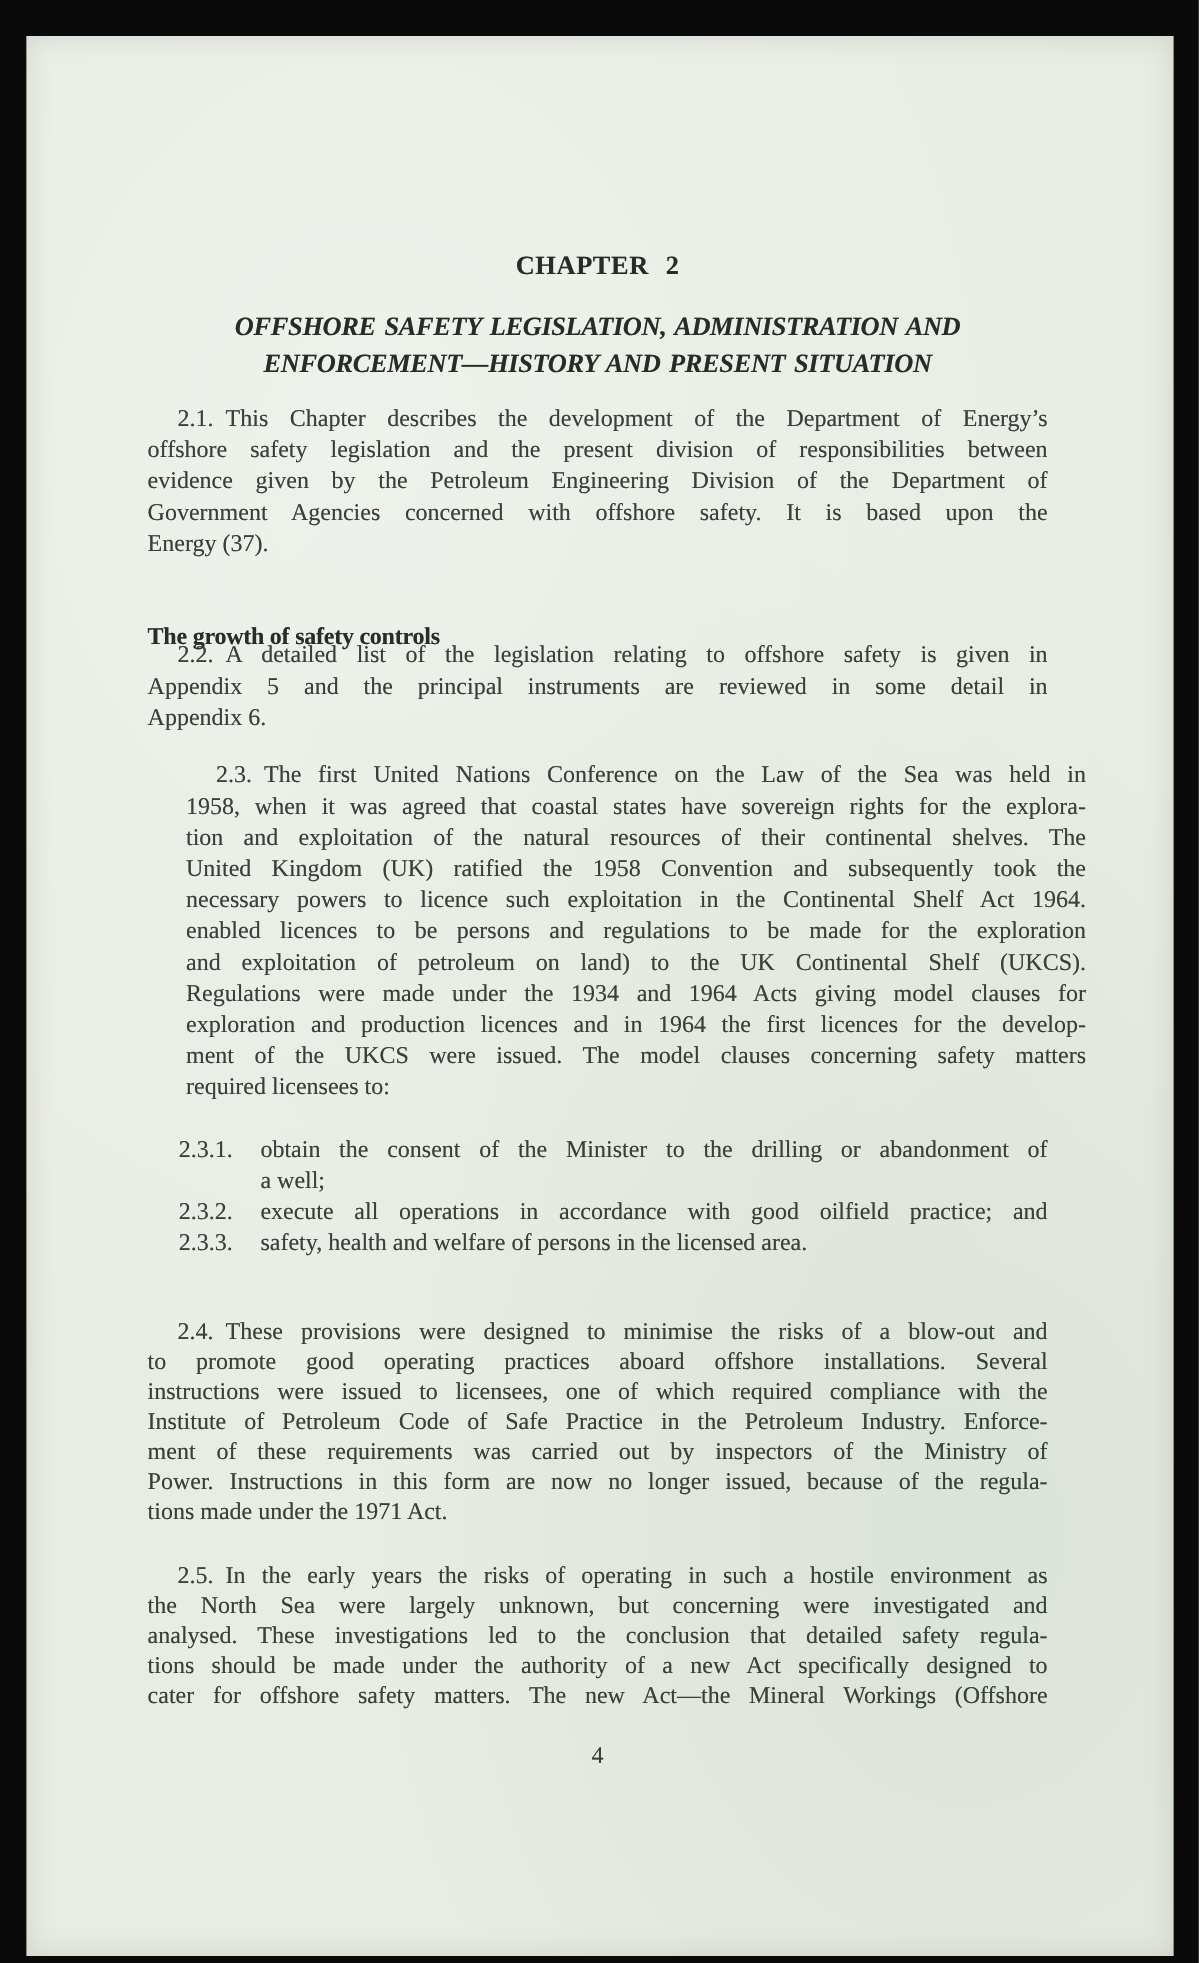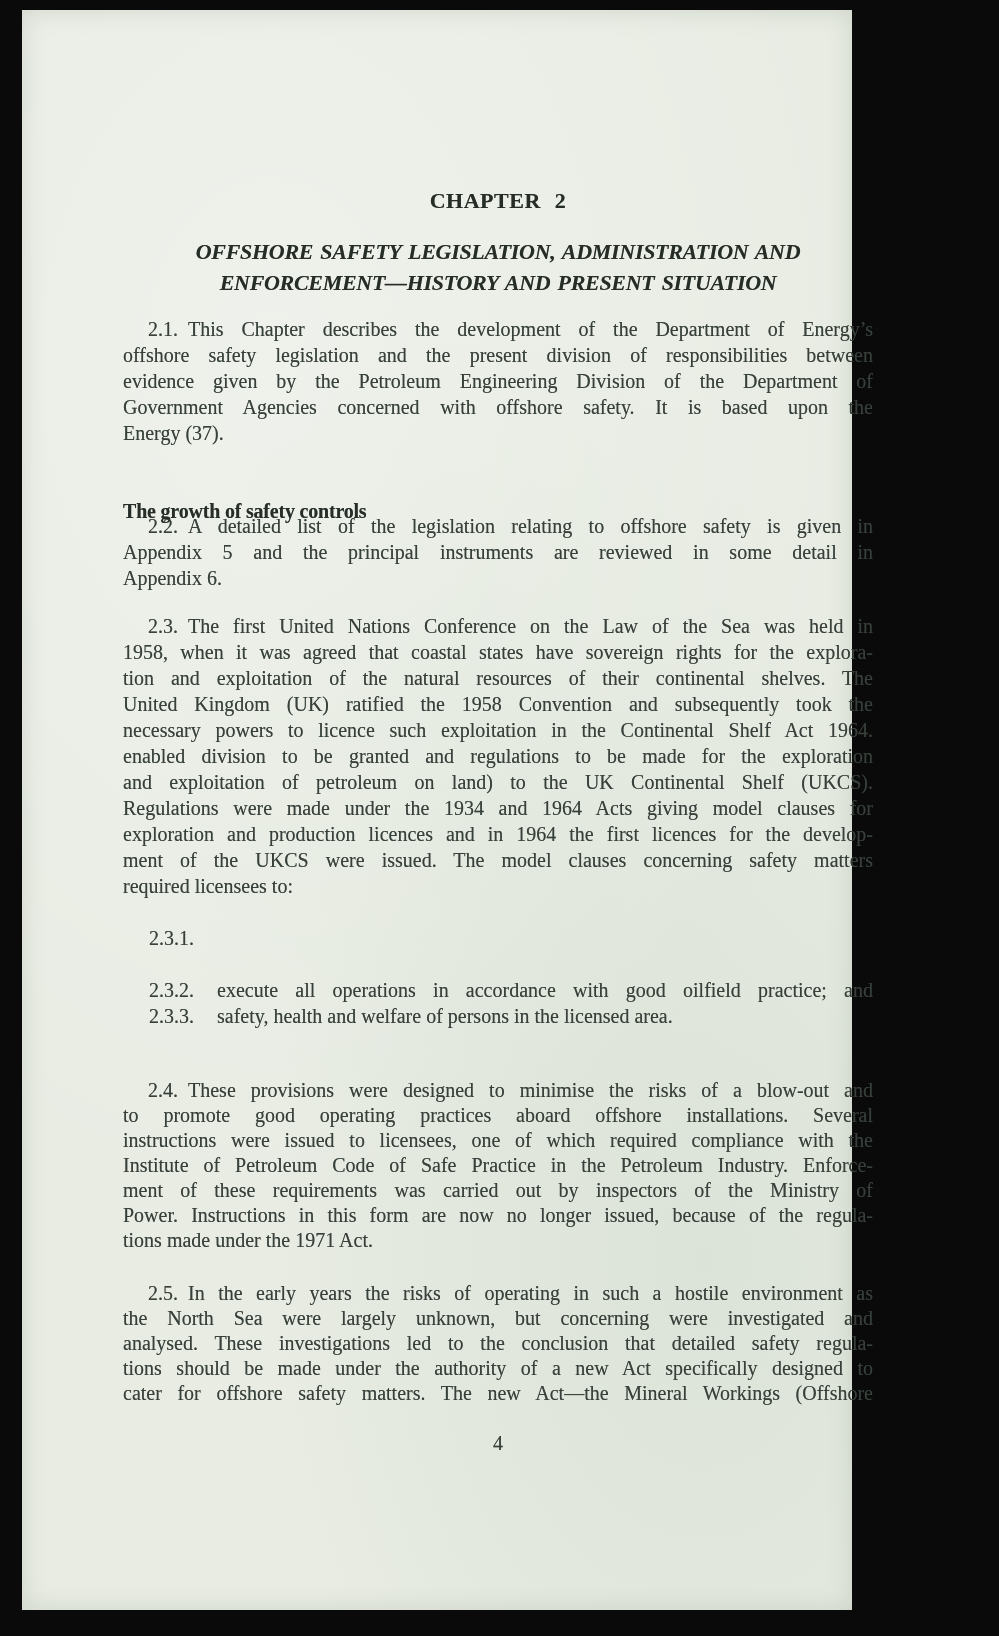--- a/index.html
+++ b/index.html
@@ -4,22 +4,22 @@
 <style>
   html,body { margin:0; padding:0; }
   body {
     width:999px; height:1636px;
     background:#0a0a0a;
     position:relative;
     overflow:hidden;
     font-family:"Liberation Serif", serif;
   }
   .paper {
-    position:absolute; left:22px; top:10px;
-    width:830px; height:1600px;
+    position:absolute; left:22px; top:30px;
+    width:956px; height:1600px;
     background:
       radial-gradient(120% 90% at 30% 22%, rgba(255,255,255,0.30), rgba(255,255,255,0) 60%),
       radial-gradient(95% 75% at 82% 78%, rgba(168,188,168,0.20), rgba(168,188,168,0) 55%),
       radial-gradient(60% 40% at 55% 45%, rgba(210,222,206,0.25), rgba(210,222,206,0) 70%),
       #e8ece3;
     box-shadow: inset 0 0 24px rgba(90,105,90,0.18);
   }
   .block {
     position:absolute; left:101px; width:750px;
     font-size:20px; line-height:26px;
@@ -38,21 +38,21 @@
   .doc-title {
     top:226px; font-weight:bold; font-size:22px; line-height:31px;
     color:#262d27; letter-spacing:-0.3px; word-spacing:2px;
   }
   .doc-title .line, .doc-title .line.last { text-align:left; text-align-last:center;font-style:italic; }
   .p21 { top:306px; }
   .section-heading {
     top:470px; font-weight:bold; color:#272e29; letter-spacing:-0.2px;margin-top:18px;
   }
   .p22 { top:503px; }
-  .p23 { top:603px; }
+  .p23 { top:603px;margin-left:32px; }
   .item { padding-left:94px; box-sizing:border-box; }
   .item .num { position:absolute; left:26px; top:0; white-space:nowrap; }
   .item1 { top:915px; }
   .item2 { top:967px; }
   .item3 { top:993px; }
   .p24 { top:1068px; line-height:25px; }
   .p25 { top:1271px; line-height:25px; }
   .page-number { top:1420px; text-align:center; }
 </style>
 </head>
@@ -82,30 +82,34 @@
       <div class="line">Appendix 5 and the principal instruments are reviewed in some detail in</div>
       <div class="line last">Appendix 6.</div>
     </div>
 
   <div class="block para p23">
       <div class="line">2.3. The first United Nations Conference on the Law of the Sea was held in</div>
       <div class="line">1958, when it was agreed that coastal states have sovereign rights for the explora-</div>
       <div class="line">tion and exploitation of the natural resources of their continental shelves. The</div>
       <div class="line">United Kingdom (UK) ratified the 1958 Convention and subsequently took the</div>
       <div class="line">necessary powers to licence such exploitation in the Continental Shelf Act 1964.</div>
-      <div class="line">enabled division to be granted and regulations to be made for the exploration</div>
+      <div class="line">enabled licences to be persons and regulations to be made for the exploration</div>
       <div class="line">and exploitation of petroleum on land) to the UK Continental Shelf (UKCS).</div>
       <div class="line">Regulations were made under the 1934 and 1964 Acts giving model clauses for</div>
       <div class="line">exploration and production licences and in 1964 the first licences for the develop-</div>
       <div class="line">ment of the UKCS were issued. The model clauses concerning safety matters</div>
       <div class="line last">required licensees to:</div>
     </div>
 
   <div class="block item item1">
     <span class="num">2.3.1.</span>
+    <div>
+        <div class="line">obtain the consent of the Minister to the drilling or abandonment of</div>
+        <div class="line last">a well;</div>
+      </div>
   </div>
 
   <div class="block item item2 justify-all">
     <span class="num">2.3.2.</span>
     <div>
         <div class="line last">execute all operations in accordance with good oilfield practice; and</div>
       </div>
   </div>
 
   <div class="block item item3">

